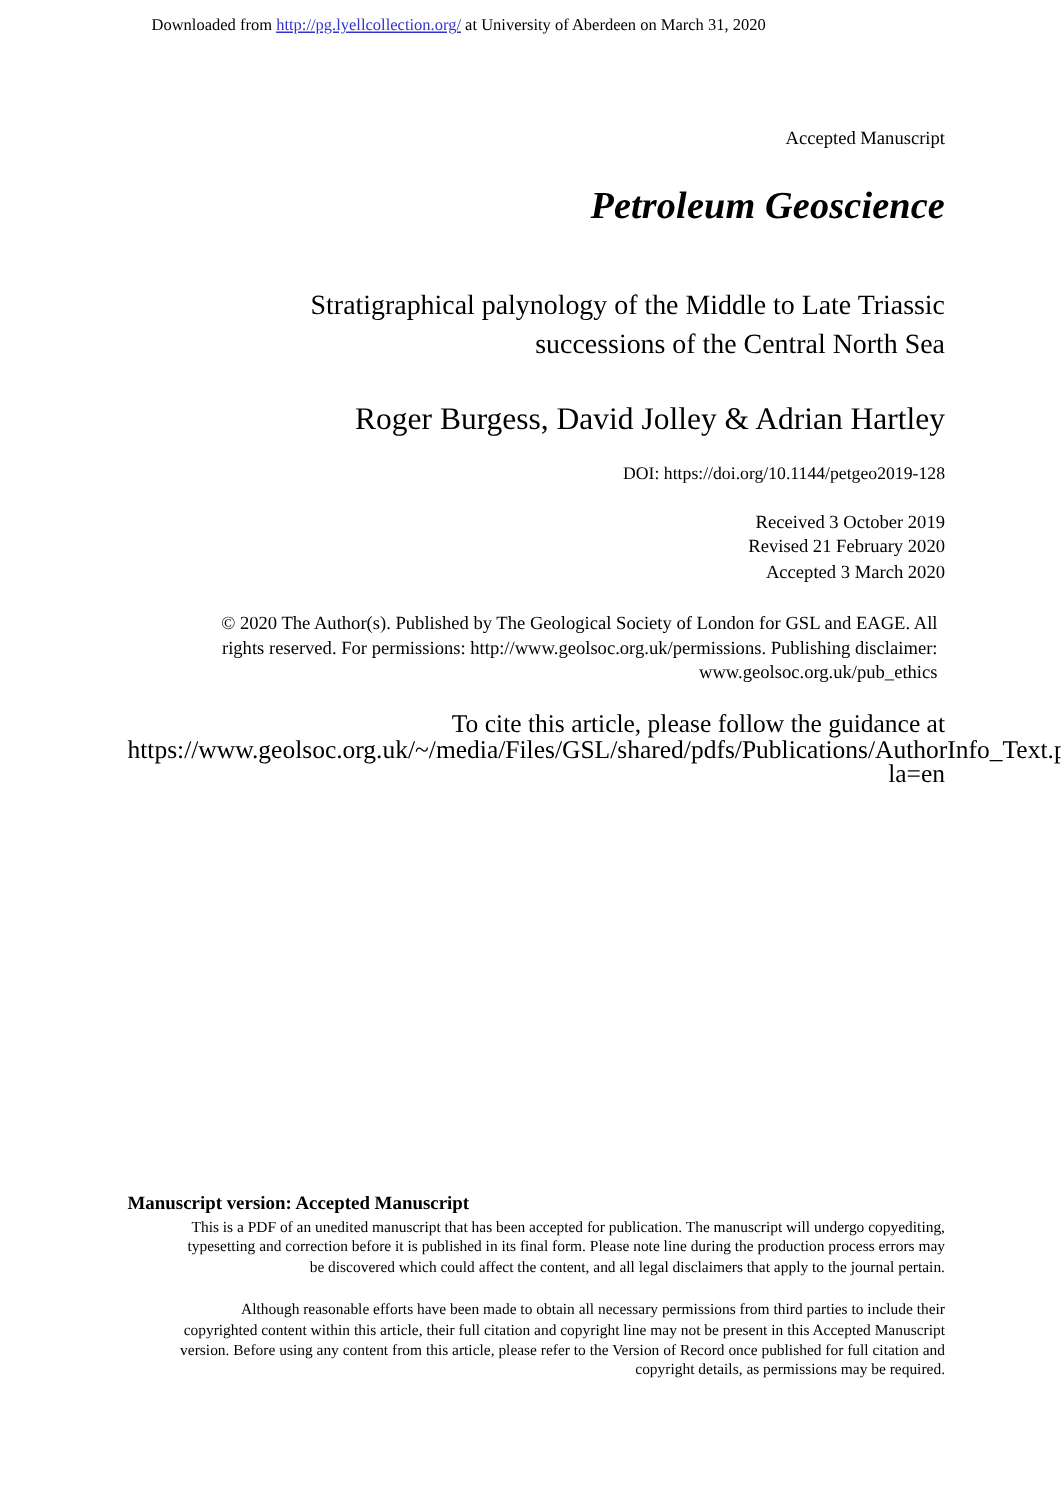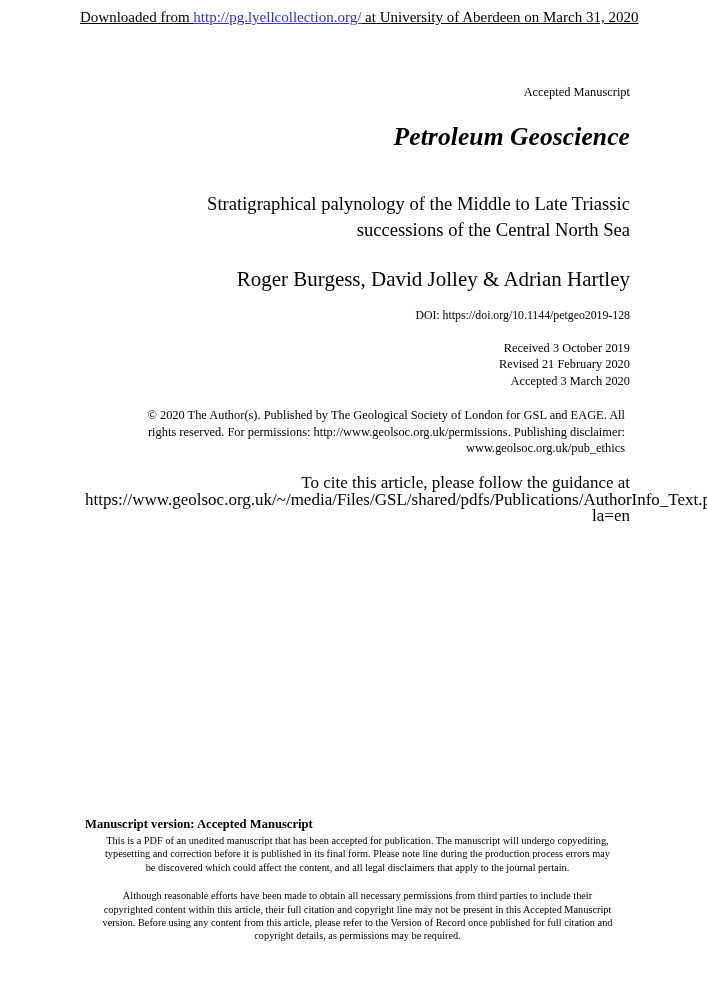--- a/index.html
+++ b/index.html
@@ -18,27 +18,26 @@
 
   .page {
     position: absolute;
     inset: 0;
     background: #ffffff;
   }
 
   
   .download-header {
     position: absolute;
-    left: 80px;
+    left: 101px;
     top: 10px;
-    font-size: 15px;
+    font-size: 11px;
     line-height: 14px;
     white-space: nowrap;
     color: #000;
-    text-decoration: underline;
   }
   .download-header .link {
     color: #3333cc;
     text-decoration: underline;
   }
 
   
   .content {
     position: absolute;
     left: 85px;
@@ -97,36 +96,36 @@
     font-size: 17px;
     line-height: 16.4px;
     margin: 19px 0 0 0;
     width: 545px;
   }
 
   
   .footer {
     position: absolute;
     left: 85px;
-    top: 816px;
+    top: 794px;
     width: 545px;
   }
 
   .footer-heading {
     font-size: 12.6px;
     font-weight: bold;
     line-height: 16px;
     margin: 0;
   }
 
   .footer-para {
     font-size: 10.3px;
     line-height: 13.4px;
     margin: 2px 0 0 0;
-    text-align: center;
+    text-align: right;
   }
 
   .footer-para.second {
     margin-top: 15px;
   }
 
   .nowrap-line { display: block; }
 </style>
 </head>
 <body>

